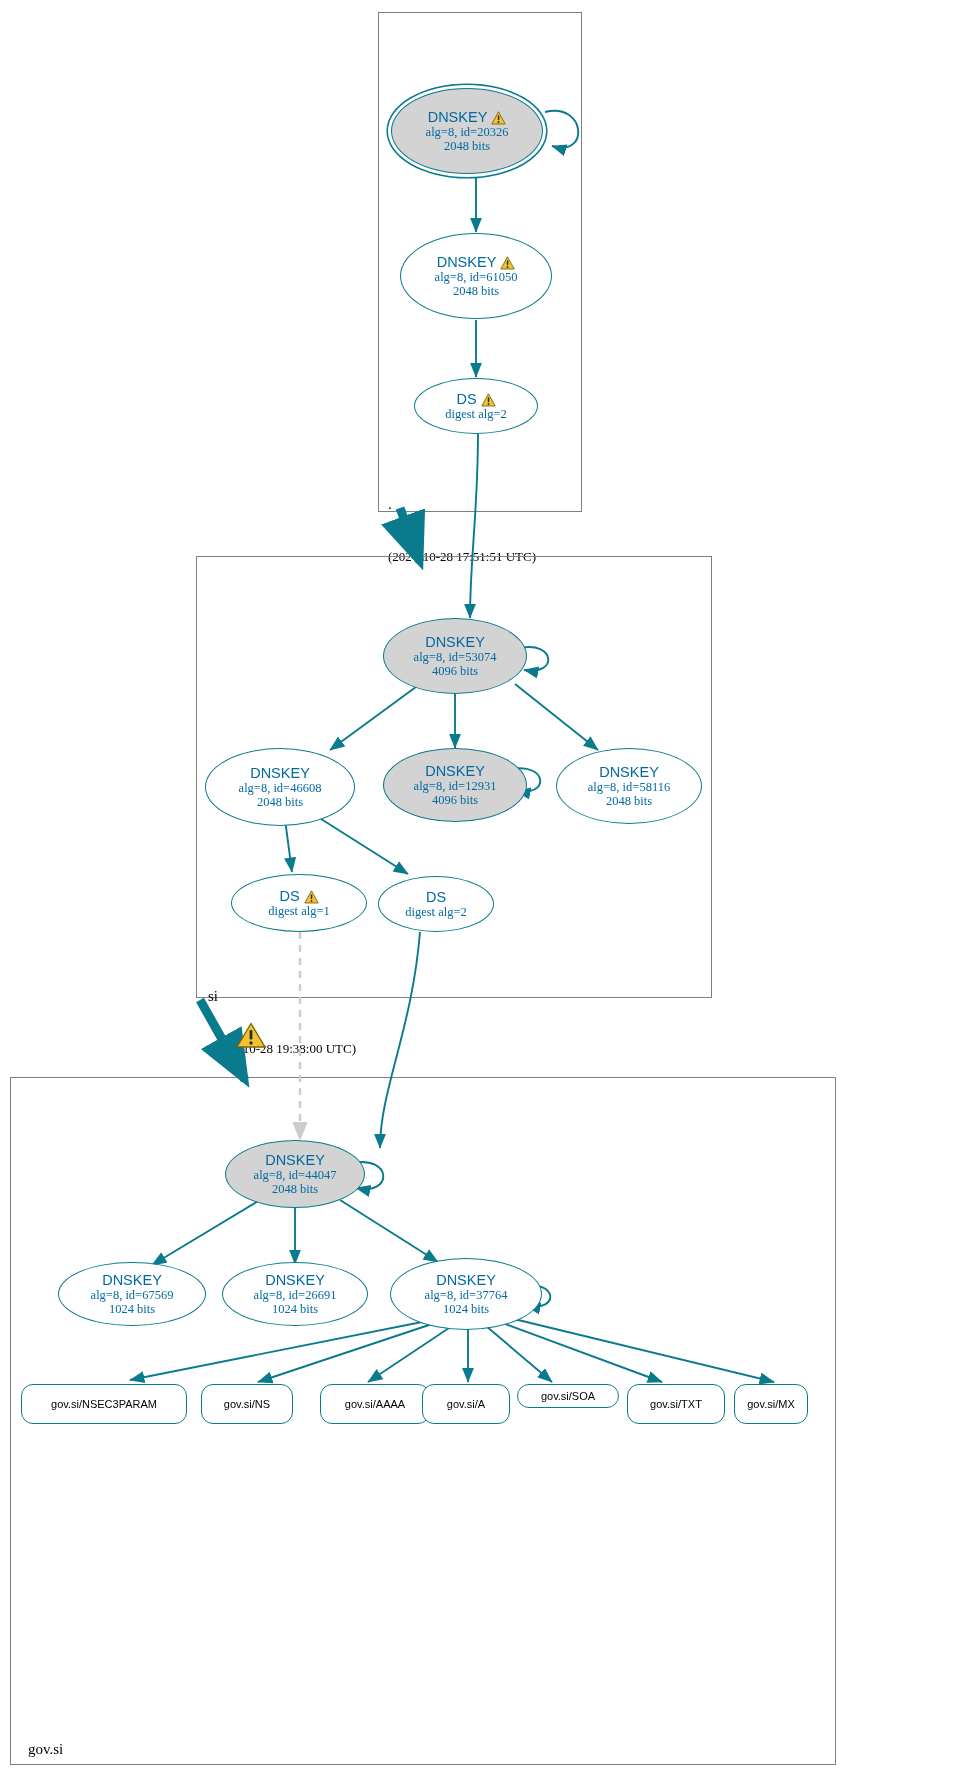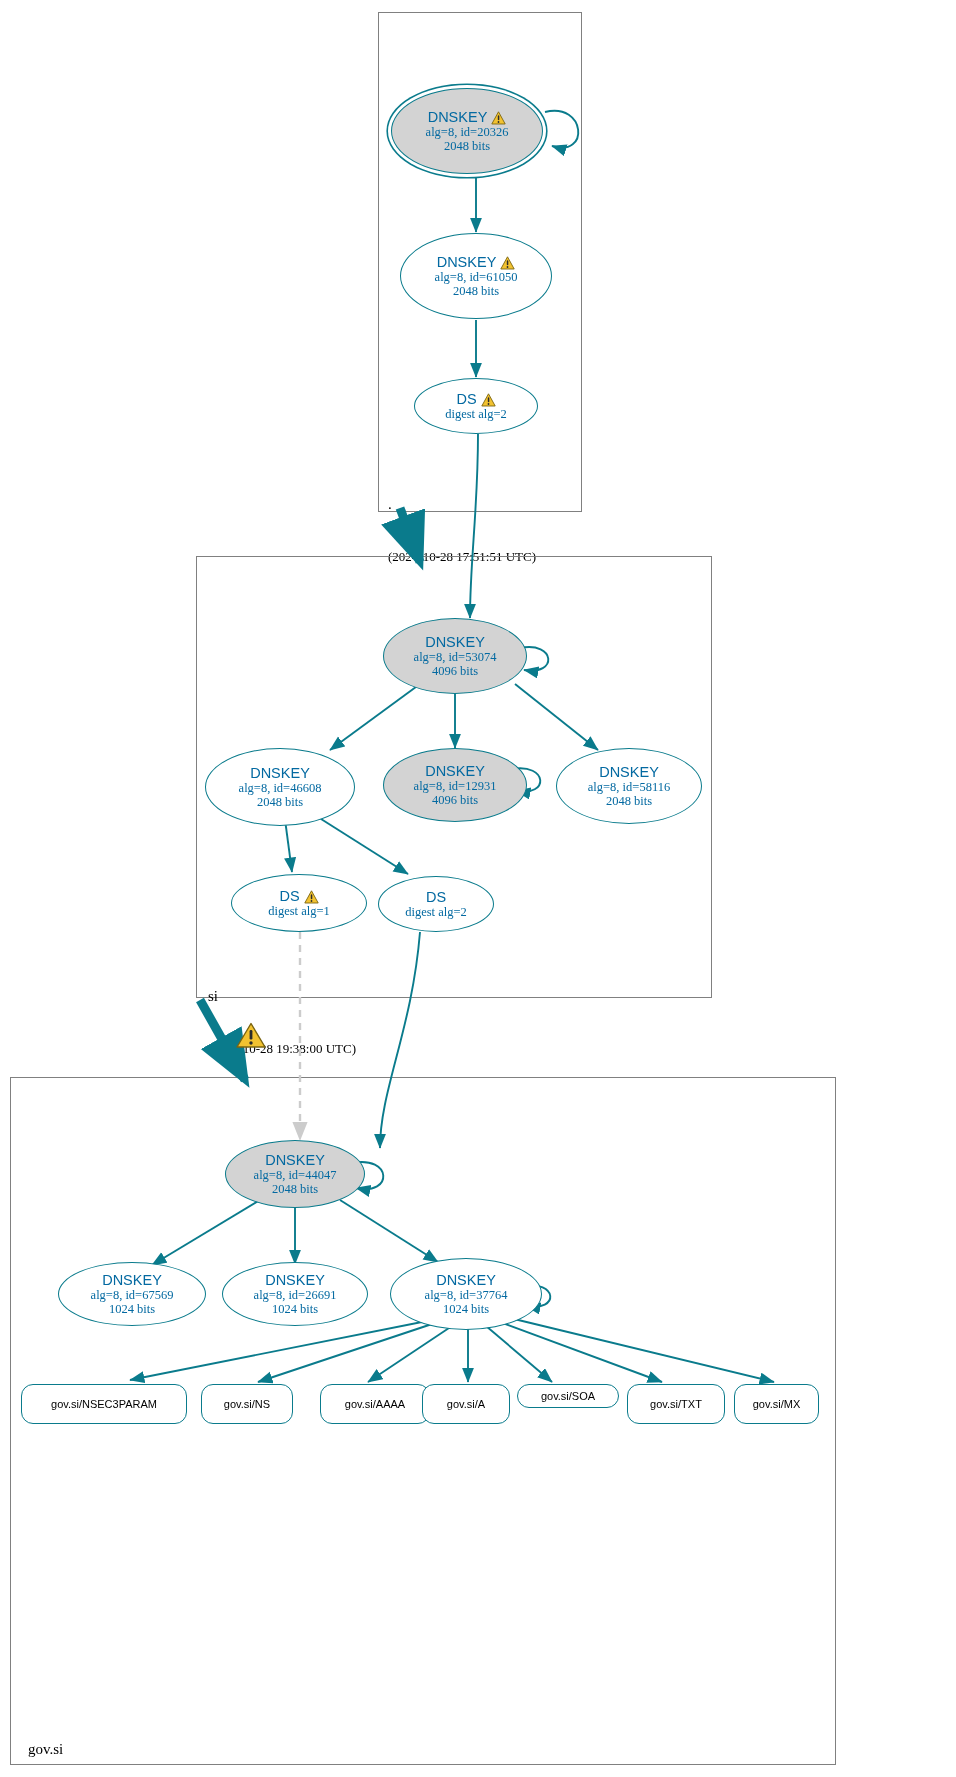--- a/index.html
+++ b/index.html
@@ -240,13 +240,13 @@
   <div class="n-sub">alg=8, id=37764</div>
   <div class="n-sub">1024 bits</div>
 </div>
 
 <div class="rrset" style="left:21px;top:1384px;width:166px;height:40px;">gov.si/NSEC3PARAM</div>
 <div class="rrset" style="left:201px;top:1384px;width:92px;height:40px;">gov.si/NS</div>
 <div class="rrset" style="left:320px;top:1384px;width:110px;height:40px;">gov.si/AAAA</div>
 <div class="rrset" style="left:422px;top:1384px;width:88px;height:40px;">gov.si/A</div>
 <div class="rrset" style="left:517px;top:1384px;width:102px;height:24px;">gov.si/SOA</div>
 <div class="rrset" style="left:627px;top:1384px;width:98px;height:40px;">gov.si/TXT</div>
-<div class="rrset" style="left:734px;top:1384px;width:85px;height:40px;">gov.si/MX</div>
+<div class="rrset" style="left:734px;top:1384px;width:74px;height:40px;">gov.si/MX</div>
 
 </body></html>

